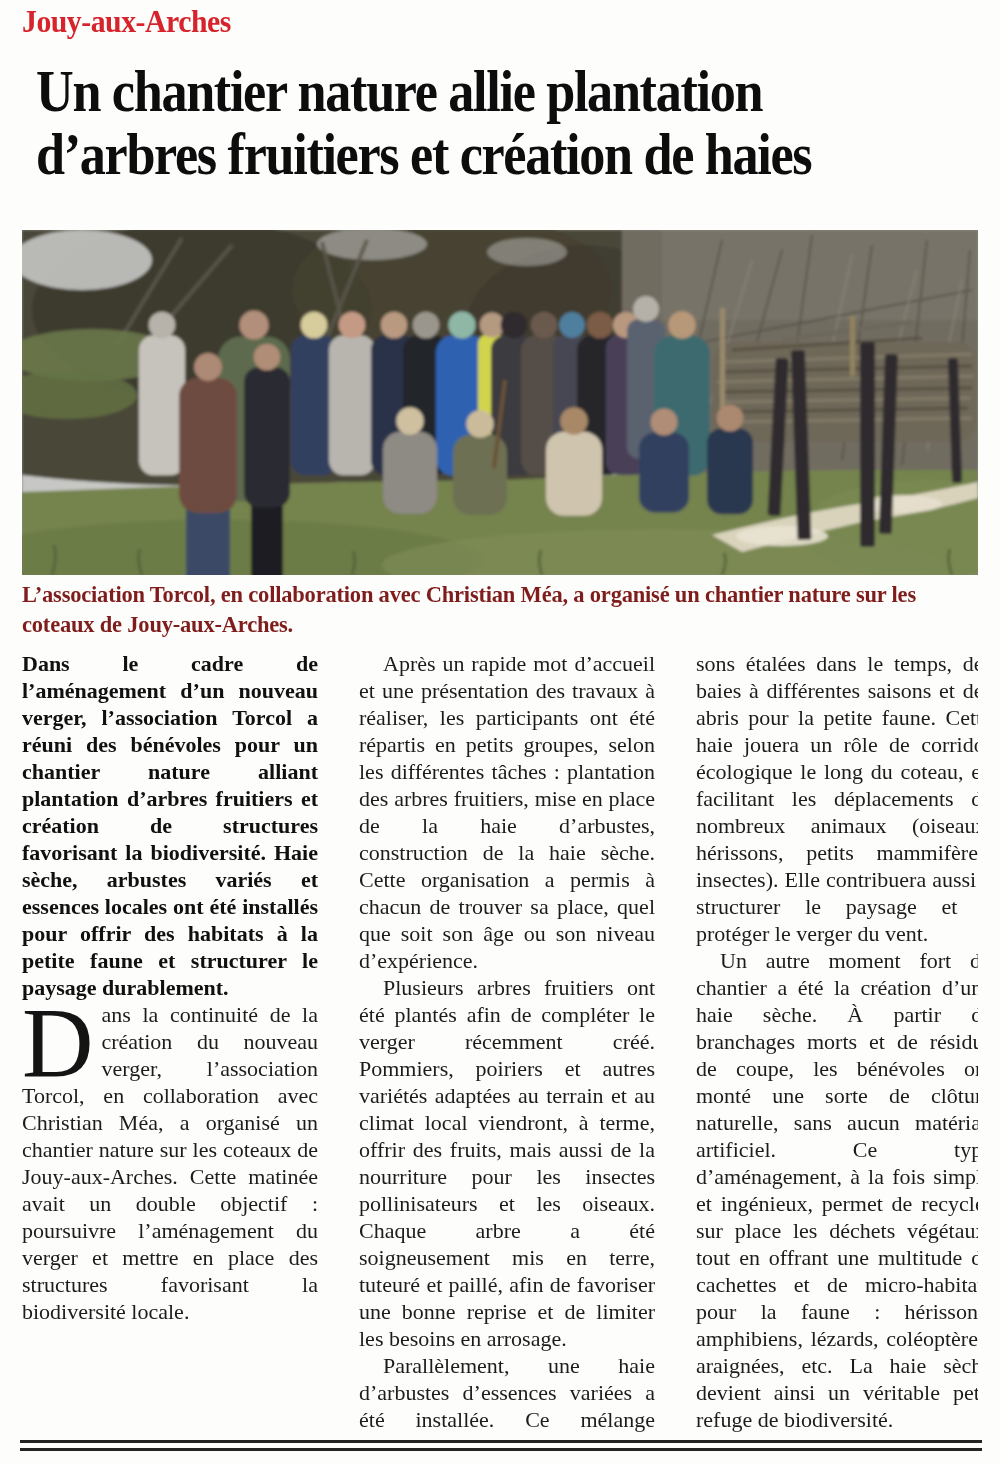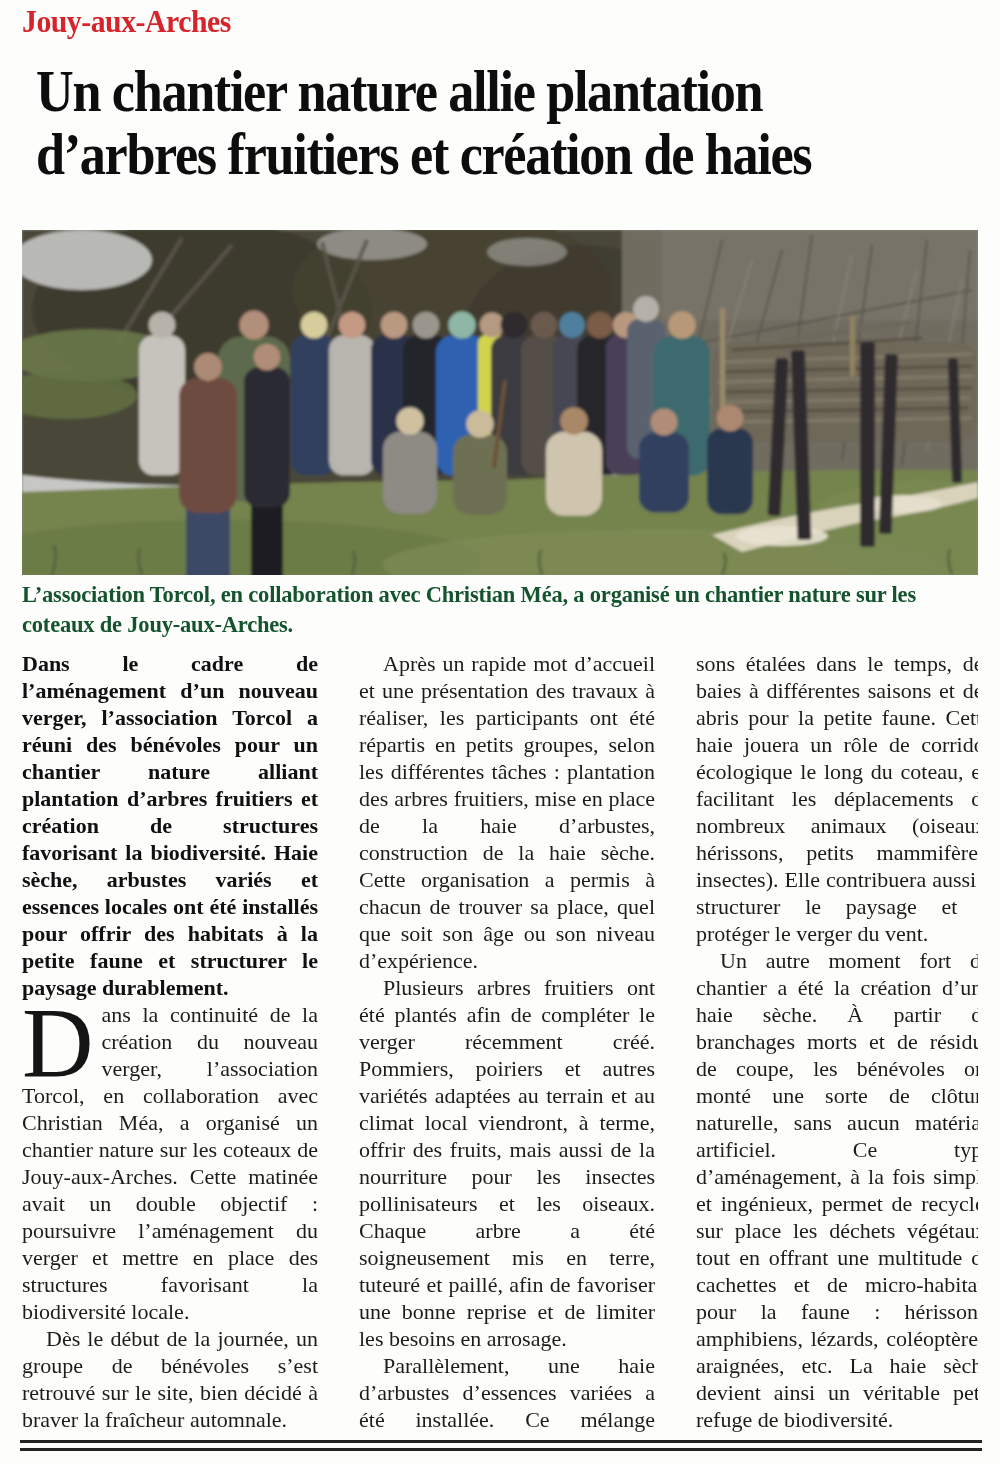--- a/index.html
+++ b/index.html
@@ -20,21 +20,21 @@
   .headline .hl-line{display:inline-block; transform:scaleX(.885); transform-origin:left top; white-space:nowrap;}
 
   .photo{
     position:absolute; left:22px; top:230px; width:956px; height:345px;
     margin:0; overflow:hidden; background:#8a8a82;
   }
   .photo svg{display:block; width:956px; height:345px;}
 
   .caption{
     position:absolute; left:22px; top:580px; width:958px; margin:0;
-    font-size:22.5px; font-weight:700; color:#14532d;
+    font-size:22.5px; font-weight:700; color:#7f1d1d;
     line-height:30px; letter-spacing:-0.2px;
   }
 
   .columns{
     position:absolute; left:22px; top:650px; width:956px; height:791px;
     display:flex; gap:41px; overflow:hidden;
   }
   .col{width:296px; min-width:296px; overflow:hidden;}
   .col p{
     margin:0; font-size:22px; line-height:27px; color:#1d1c1a;
@@ -252,21 +252,20 @@
       </g>
     </svg>
   </figure>
 
   <p class="caption">L’association Torcol, en collaboration avec Christian Méa, a organisé un chantier nature sur les coteaux de Jouy-aux-Arches.</p>
 
   <div class="columns">
     <div class="col">
       <p class="lead">Dans le cadre de l’aménagement d’un nouveau verger, l’association Torcol a réuni des bénévoles pour un chantier nature alliant plantation d’arbres fruitiers et création de structures favorisant la biodiversité. Haie sèche, arbustes variés et essences locales ont été installés pour offrir des habitats à la petite faune et structurer le paysage durablement.</p>
       <p><span class="dropcap">D</span><span>ans la continuité de la création du nouveau verger, l’association Torcol, en collaboration avec Christian Méa, a organisé un chantier nature sur les coteaux de Jouy-aux-Arches. Cette matinée avait un double objectif : poursuivre l’aménagement du verger et mettre en place des structures favorisant la biodiversité locale.</span></p>
-      <p class="indent">Dès le début de la journée, un groupe de bénévoles s’est retrouvé sur le site, bien décidé à braver la fraîcheur automnale.</p>
     </div>
     <div class="col">
       <p class="indent">Après un rapide mot d’accueil et une présentation des travaux à réaliser, les participants ont été répartis en petits groupes, selon les différentes tâches : plantation des arbres fruitiers, mise en place de la haie d’arbustes, construction de la haie sèche. Cette organisation a permis à chacun de trouver sa place, quel que soit son âge ou son niveau d’expérience.</p>
       <p class="indent">Plusieurs arbres fruitiers ont été plantés afin de compléter le verger récemment créé. Pommiers, poiriers et autres variétés adaptées au terrain et au climat local viendront, à terme, offrir des fruits, mais aussi de la nourriture pour les insectes pollinisateurs et les oiseaux. Chaque arbre a été soigneusement mis en terre, tuteuré et paillé, afin de favoriser une bonne reprise et de limiter les besoins en arrosage.</p>
       <p class="indent">Parallèlement, une haie d’arbustes d’essences variées a été installée. Ce mélange d’espèces permet de proposer des florai-</p>
     </div>
     <div class="col">
       <p>sons étalées dans le temps, des baies à différentes saisons et des abris pour la petite faune. Cette haie jouera un rôle de corridor écologique le long du coteau, en facilitant les déplacements de nombreux animaux (oiseaux, hérissons, petits mammifères, insectes). Elle contribuera aussi à structurer le paysage et à protéger le verger du vent.</p>
       <p class="indent">Un autre moment fort du chantier a été la création d’une haie sèche. À partir de branchages morts et de résidus de coupe, les bénévoles ont monté une sorte de clôture naturelle, sans aucun matériau artificiel. Ce type d’aménagement, à la fois simple et ingénieux, permet de recycler sur place les déchets végétaux, tout en offrant une multitude de cachettes et de micro-habitats pour la faune : hérissons, amphibiens, lézards, coléoptères, araignées, etc. La haie sèche devient ainsi un véritable petit refuge de biodiversité.</p>
     </div>

